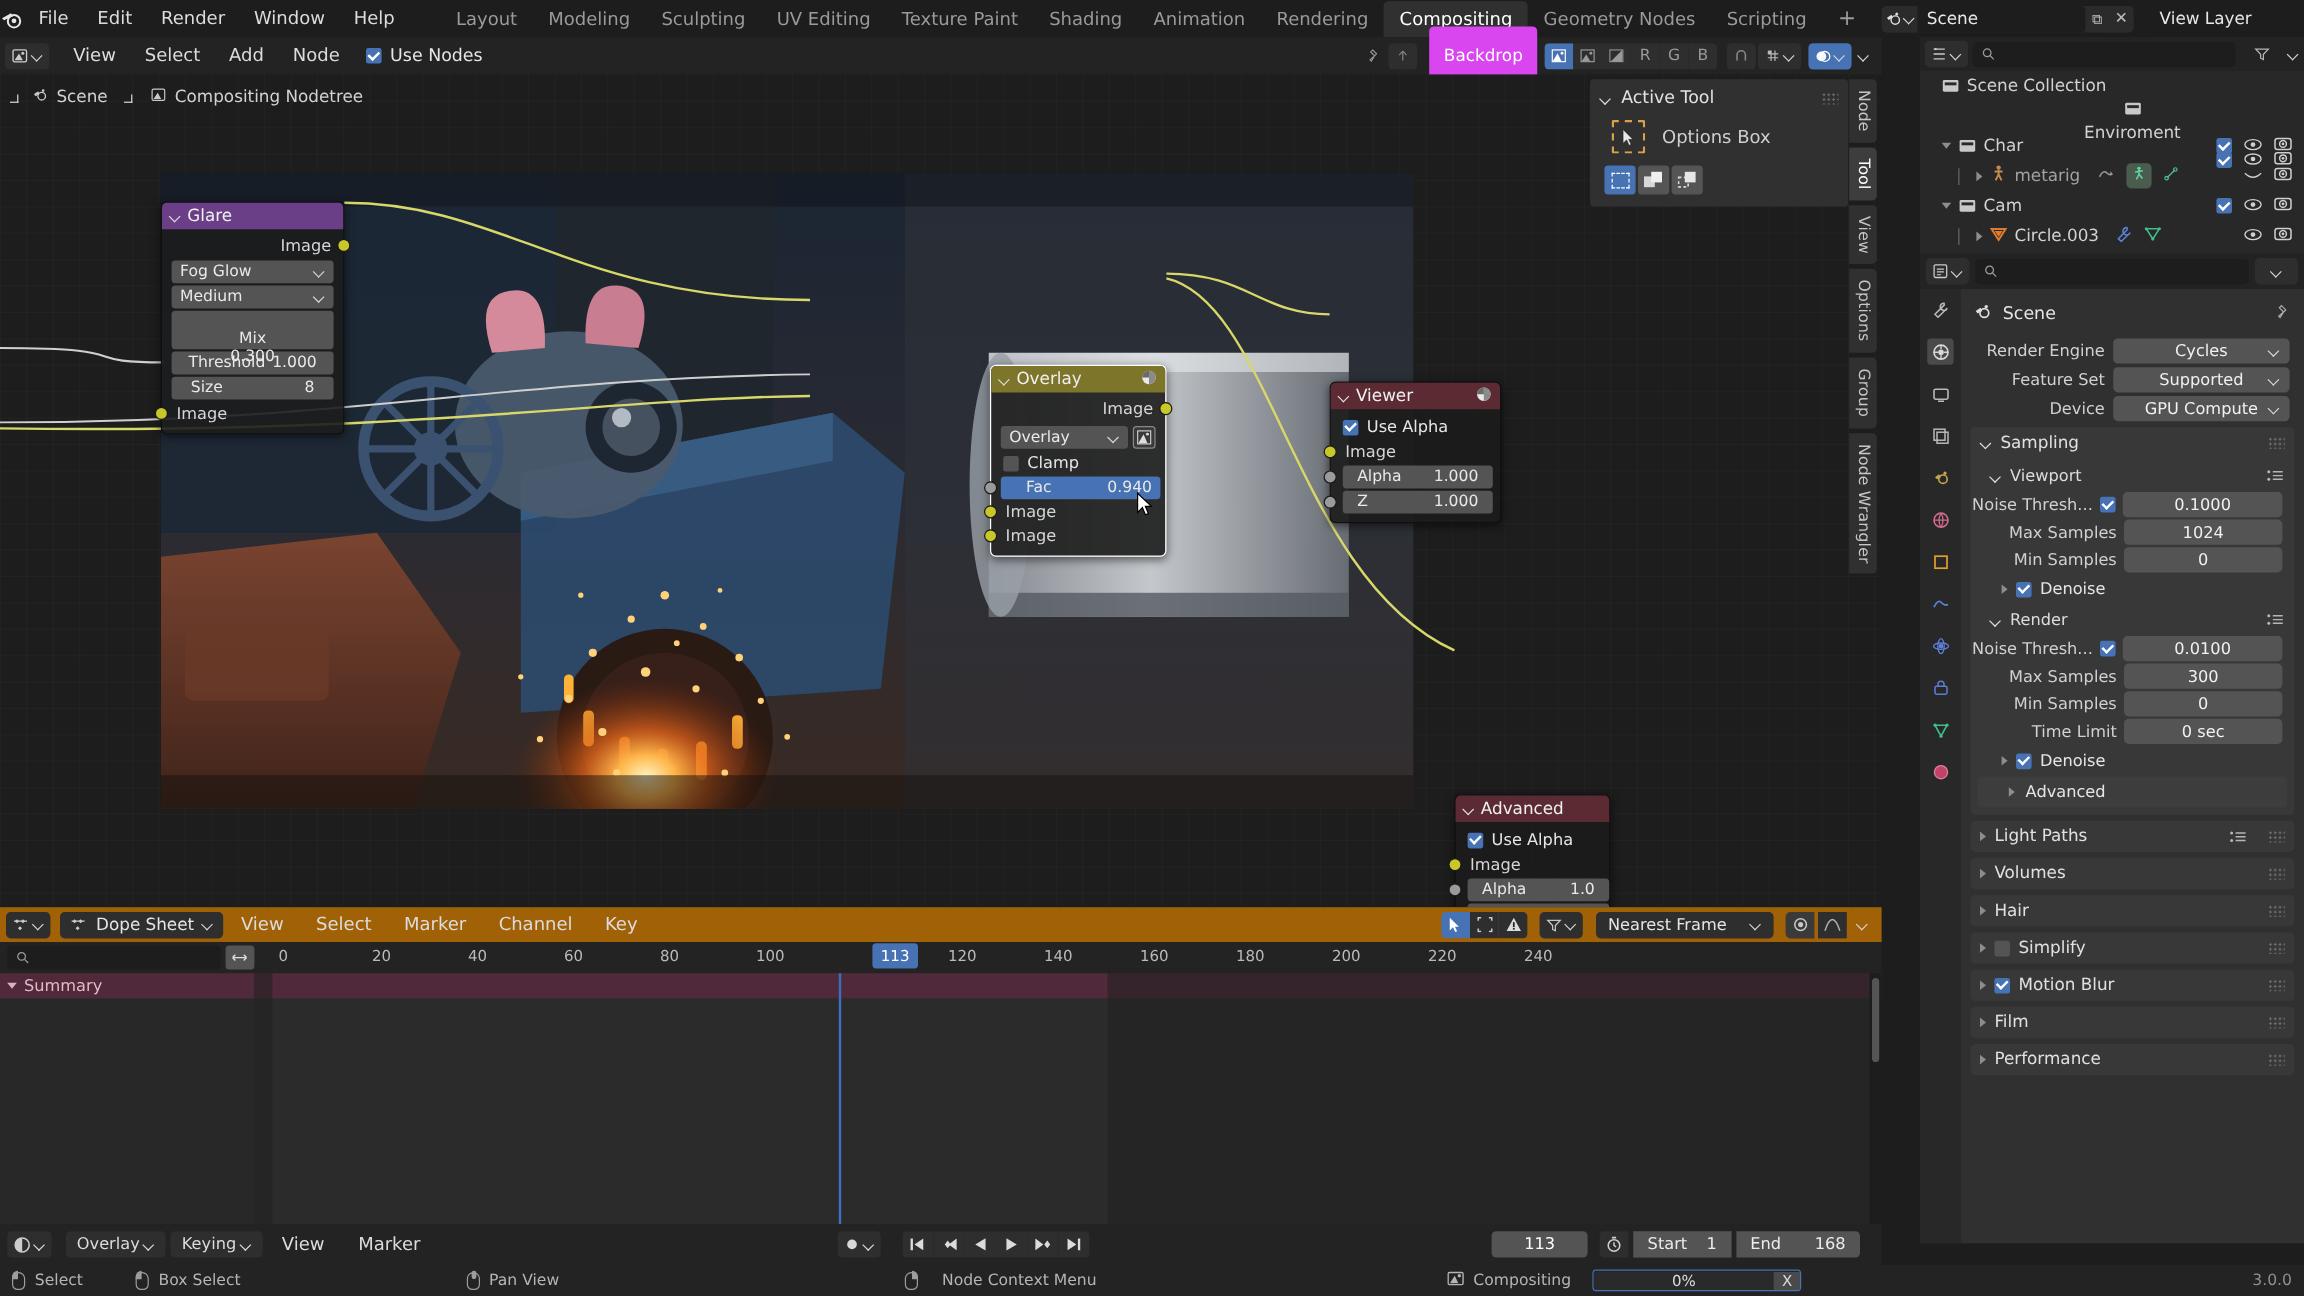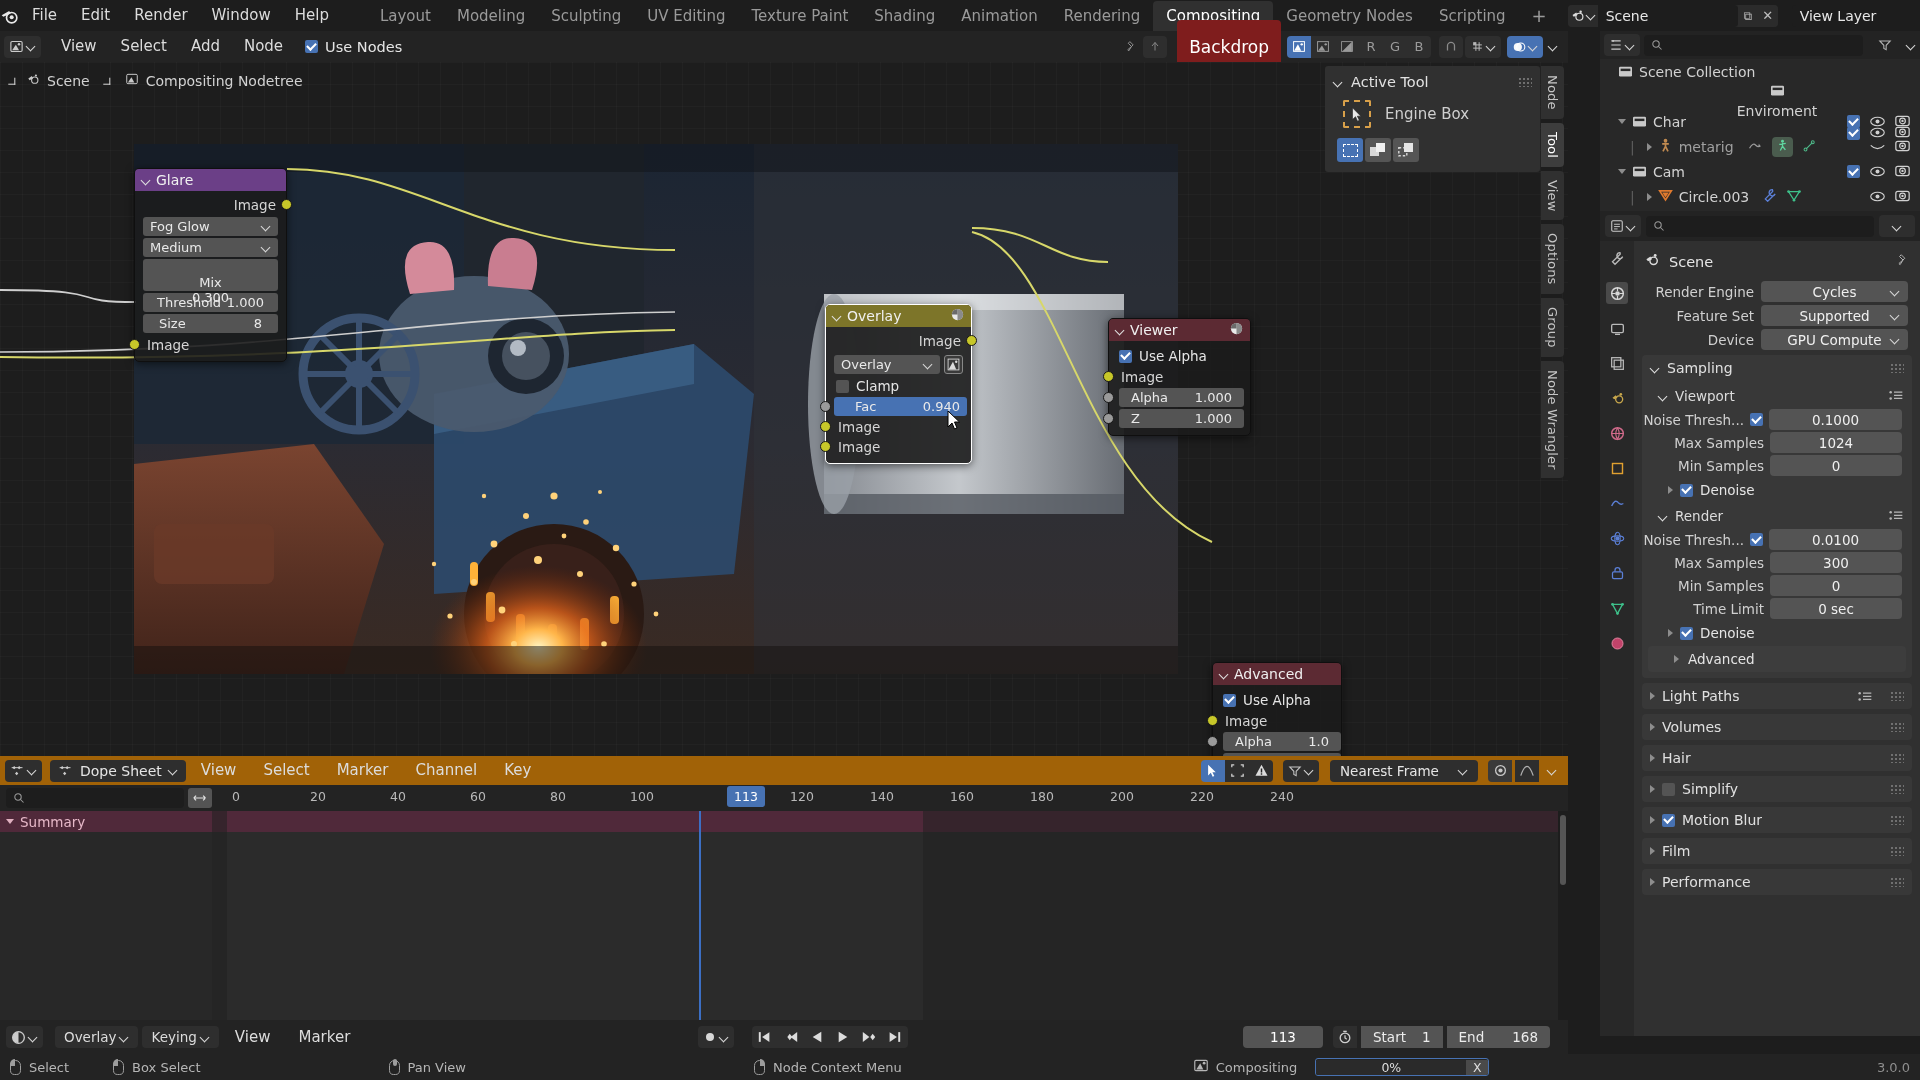--- a/index.html
+++ b/index.html
@@ -30,21 +30,21 @@
   
   #node-header { position:absolute; left:0; top:31px; width:1568px; height:31px; background:#232323;
                  display:flex; align-items:center; padding:0 4px; }
   .hdr-drop { height:22px; min-width:36px; display:flex; align-items:center; justify-content:center;
               gap:3px; background:#2e2e2e; border-radius:4px; padding:0 5px; }
   .cbx { width:13px; height:13px; border-radius:2px; background:#545454; display:inline-flex;
          align-items:center; justify-content:center; flex:0 0 auto;}
   .cbx.on { background:#4772b3; }
   .cbx.on::after { content:""; width:7px; height:4px; border-left:2px solid #fff; border-bottom:2px solid #fff;
                    transform:rotate(-45deg) translate(1px,-1px); }
-  .pill { background:#7f1d1d; color:#fff; font-size:17px; padding:17px 12px; border-radius:4px; }
+  .pill { background:#d946ef; color:#fff; font-size:14px; padding:17px 12px; border-radius:4px; }
   .sq { width:24px; height:22px; background:#2e2e2e; display:flex; align-items:center; justify-content:center;
         font-size:13px; color:#9a9a9a; }
   .sq.on { background:#4772b3; color:#fff; }
   .grp { display:flex; border-radius:4px; overflow:hidden; }
 
   
   #node-canvas { position:absolute; left:0; top:62px; width:1568px; height:694px;
                  background:#1d1d1d; overflow:hidden; }
   #grid { position:absolute; inset:0;
     background-image:
@@ -597,21 +597,21 @@
     <span class="chev"></span>
     <span>Active Tool</span>
     <span class="dots"></span>
   </div>
   <div id="tool-row">
     <div id="tool-icon">
       <svg width="13" height="15" viewBox="0 0 14 18">
           <path d="M1 1 L1 15 L4.6 11.6 L7 17 L9.2 16 L6.8 11 L11 11 Z" fill="#e8e8e8" stroke="#222" stroke-width=".7"></path>
         </svg>
     </div>
-    <span style="font-size:15px;color:#cfcfcf;">Engine Box</span>
+    <span style="font-size:15px;color:#cfcfcf;">Options Box</span>
   </div>
   <div id="tool-modes">
     <div class="tmode on">
       <span style="display:block;width:15px;height:13px;border:1.5px dashed #fff;"></span>
     </div>
     <div class="tmode">
       <svg width="16" height="14" viewBox="0 0 16 14">
           <rect x="0" y="4" width="9" height="9" fill="#d8d8d8"></rect>
           <rect x="6" y="0" width="9" height="9" fill="#efefef"></rect>
         </svg>
@@ -1315,21 +1315,21 @@
     <span>Select</span>
   </div>
   <div class="row" style="gap:8px;margin-left:26px;">
     <span class="mouse-ico"></span>
     <span>Box Select</span>
   </div>
   <div class="row" style="gap:8px;margin-left:170px;">
     <span class="mouse-ico m"></span>
     <span>Pan View</span>
   </div>
-  <div class="row" style="gap:8px;margin-left:270px;">
+  <div class="row" style="gap:20px;margin-left:270px;">
     <span class="mouse-ico r"></span>
     <span>Node Context Menu</span>
   </div>
   <div class="row" style="gap:8px;margin-left:274px;">
     <span>
       <svg width="14" height="13" viewBox="0 0 18 16">
           <rect x="1" y="1.5" width="16" height="13" rx="1.5" fill="none" stroke="#b5b5b5" stroke-width="1.5"></rect>
           <path d="M3 13 L8 5 L12 13 Z" fill="#b5b5b5"></path>
           <circle cx="13" cy="5" r="1.8" fill="#b5b5b5"></circle>
         </svg>

